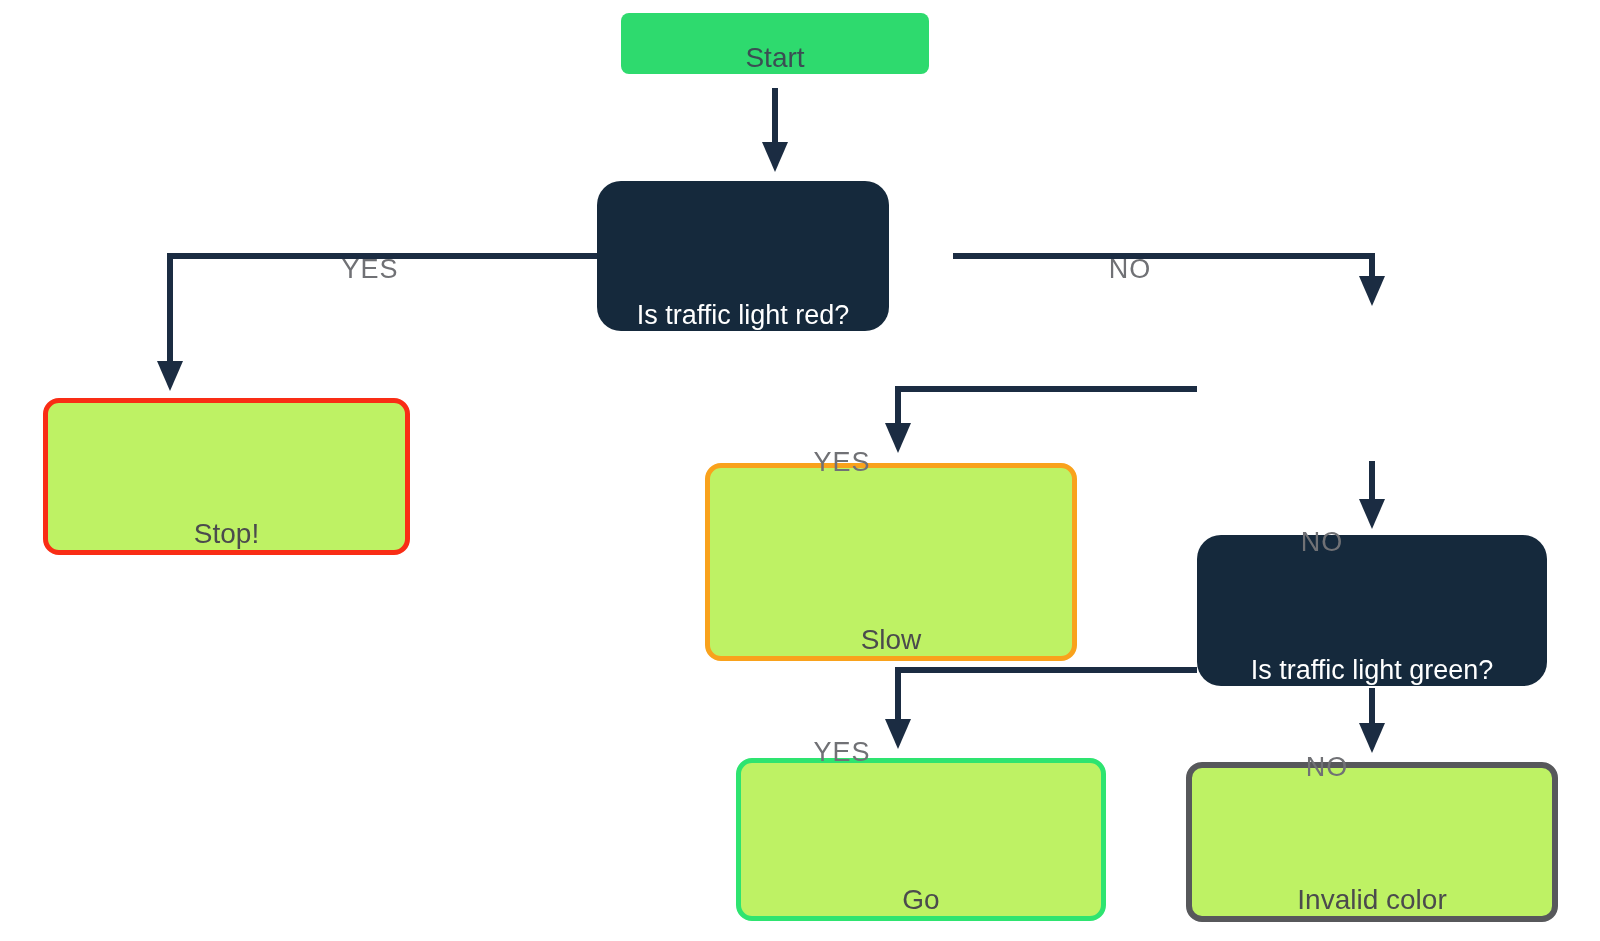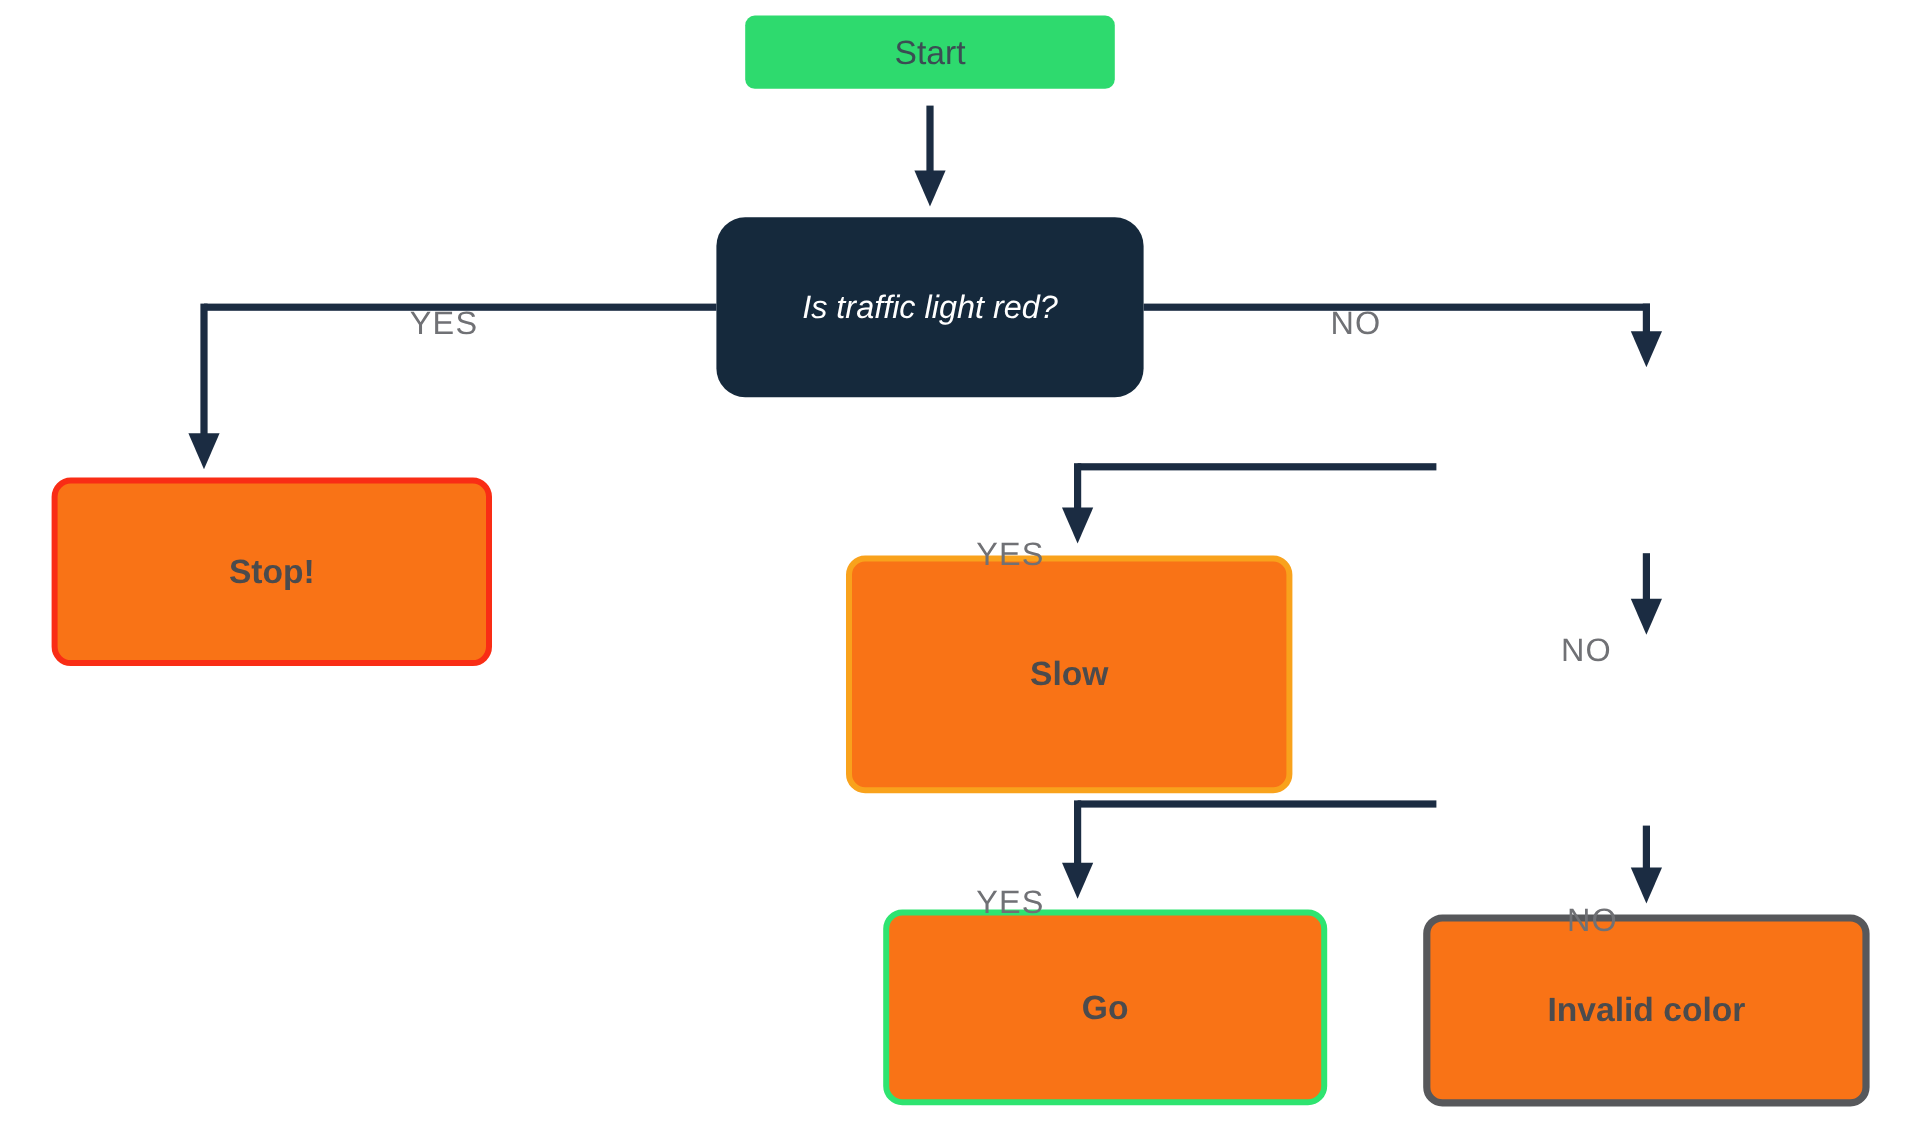--- a/index.html
+++ b/index.html
@@ -12,48 +12,48 @@
     position: relative;
     width: 1600px;
     height: 941px;
     background: var(--background, #ffffff);
     overflow: hidden;
   }
   
   .node {
     position: absolute;
     display: flex;
-    align-items: center;
+    align-items: flex-end;
     justify-content: center;
     box-sizing: border-box;
     text-align: center;
   }
   .node.start {
     background: var(--start-bg, #2eda6e);
     border-radius: 8px;
     color: var(--start-text, #3b4d53);
     font-size: 28px;
     font-weight: 400;
   }
   .node.decision {
     background: var(--decision-bg, #15293c);
     border-radius: 24px;
     color: var(--decision-text, #ffffff);
     font-size: 27px;
     font-weight: 400;
   }
   .node.result {
-    background: #f97316;
+    background: #bef264;
     border-radius: 16px;
     color: var(--result-text, #4b4b4d);
     font-size: 28px;
-    font-weight: 700;
+    font-weight: 400;
   }
   #n-start   { left: 621px;  top: 13px;  width: 308px; height: 61px; }
-  #n-qred    { left: 597px;  top: 181px; width: 356px; height: 150px; font-style: italic; }
+  #n-qred    { left: 597px;  top: 181px; width: 292px; height: 150px; }
   #n-stop    { left: 43px;   top: 398px; width: 367px; height: 157px; border: 5px solid var(--stop-border, #f92d15); }
   #n-qyellow { left: 1197px; top: 310px; width: 350px; height: 151px; }
   #n-slow    { left: 705px;  top: 463px; width: 372px; height: 198px; border: 5px solid var(--slow-border, #f9a21c); }
   #n-qgreen  { left: 1197px; top: 535px; width: 350px; height: 151px; }
   #n-go      { left: 736px;  top: 758px; width: 370px; height: 163px; border: 5px solid var(--go-border, #2ee470); }
   #n-invalid { left: 1186px; top: 762px; width: 372px; height: 160px; border: 6px solid var(--invalid-border, #57585b); }
 
   
   .line {
     position: absolute;
@@ -125,20 +125,23 @@
 
   <div class="node result" id="n-stop">
     <span>Stop!</span>
   </div>
 
 
   <div class="node result" id="n-slow">
     <span>Slow</span>
   </div>
 
+  <div class="node decision" id="n-qgreen">
+    <span>Is traffic light green?</span>
+  </div>
 
   <div class="node result" id="n-go">
     <span>Go</span>
   </div>
 
   <div class="node result" id="n-invalid">
     <span>Invalid color</span>
   </div>
 
   <div class="line" id="e0-stem"></div>

